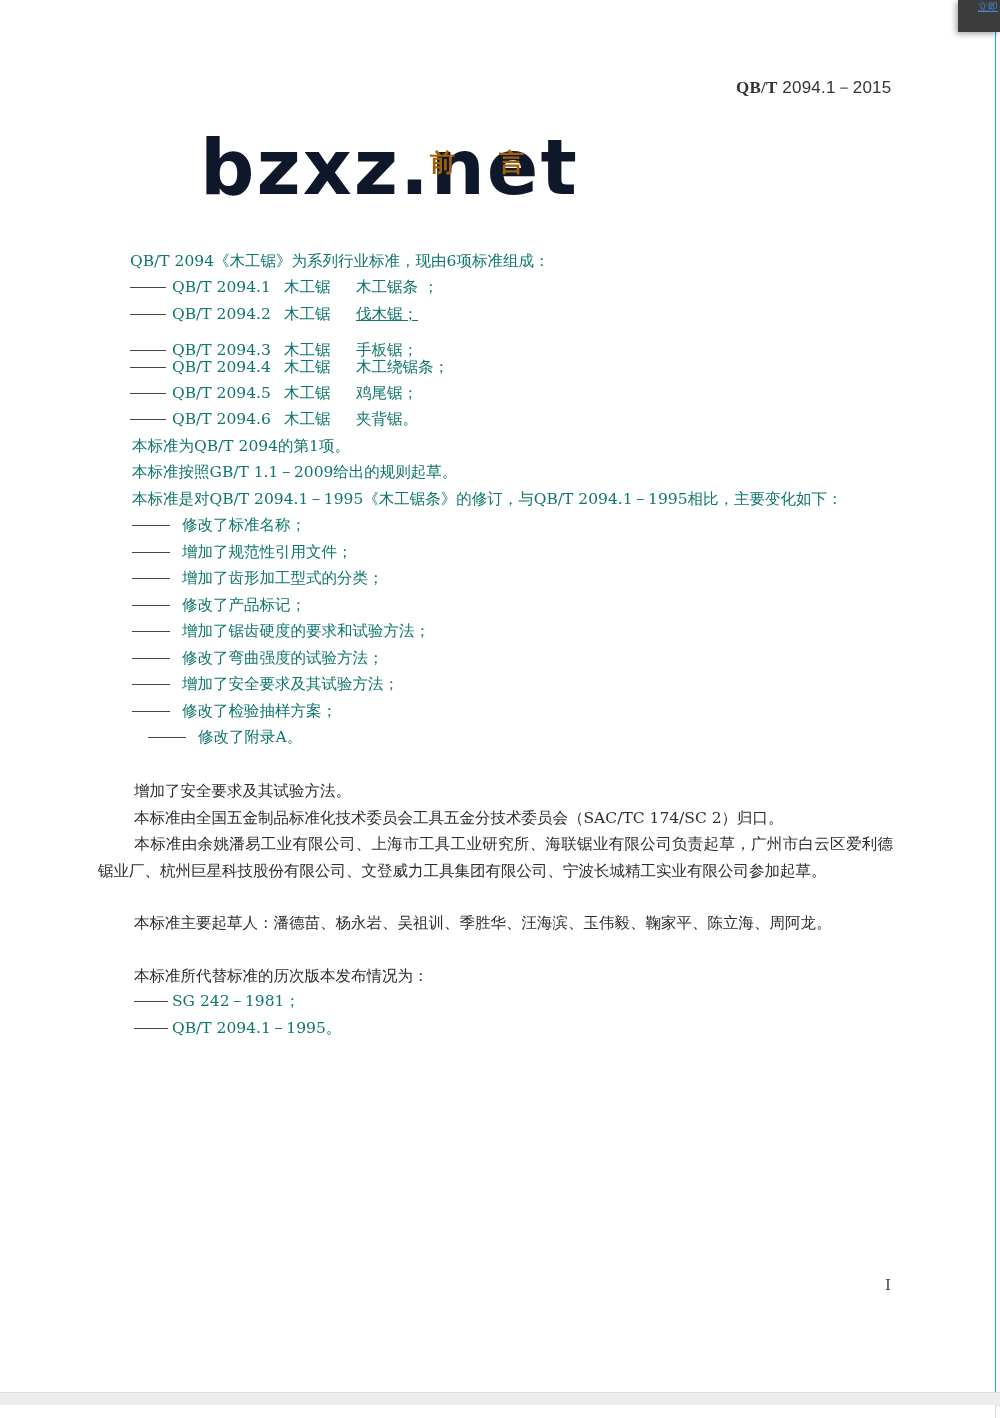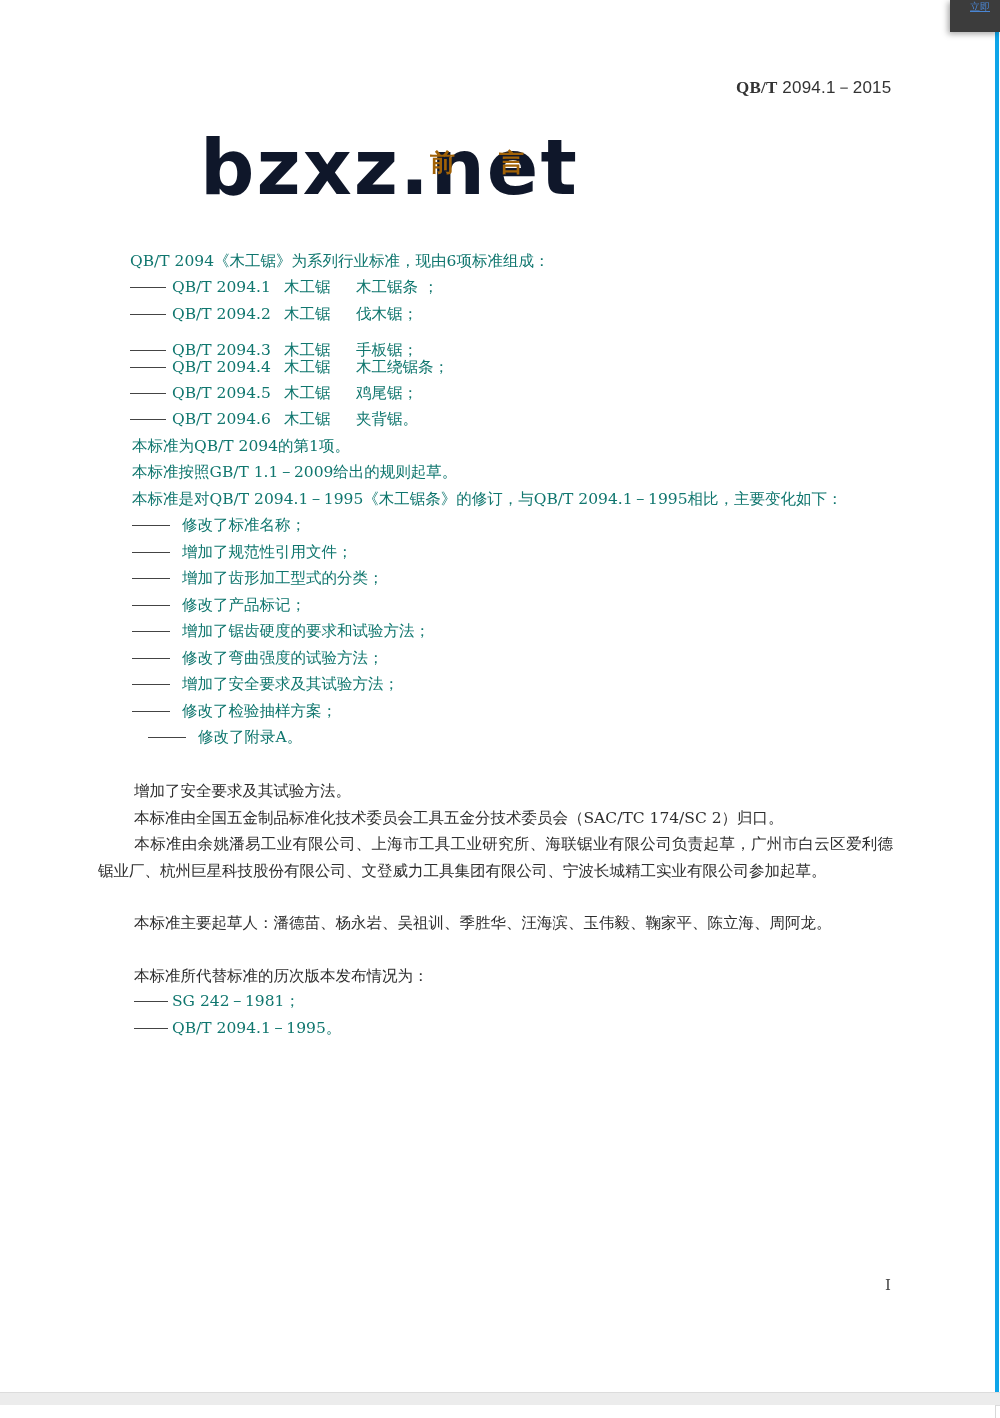--- a/index.html
+++ b/index.html
@@ -5,28 +5,27 @@
     html, body { margin: 0; padding: 0; }
     body {
       width: 1000px; height: 1418px; position: relative; overflow: hidden;
       background: #ffffff;
       font-family: "DejaVu Serif", "Liberation Serif", serif;
       color: #2b2b2b;
     }
     .page {
       position: absolute; left: 0; top: 0; width: 995px; height: 1392px;
       background: #ffffff;
-      border-right: 4px solid #0ea5e9;
+      border-right: 1px solid #0ea5e9;
     }
     .corner-widget {
       position: absolute; right: 0; top: 0; width: 42px; height: 32px;
       background: #3c3c3c;
       box-shadow: -2px 2px 6px rgba(0,0,0,0.35);
       overflow: hidden;
-      padding-left: 8px;
     }
     .corner-widget span {
       position: absolute; left: 20px; top: 0px;
       font-family: "DejaVu Sans", sans-serif; font-size: 10px;
       color: #4a86d4; text-decoration: underline; white-space: nowrap;
     }
     .doc-code {
       position: absolute; left: 736px; top: 76px;
       font-family: "Liberation Sans", sans-serif; font-size: 17px; color: #333;
       letter-spacing: 0.2px;
@@ -65,21 +64,21 @@
 <div class="page">
 
   <div class="doc-code"><b>QB/T</b><span> 2094.1－2015</span></div>
 
   <div class="watermark">bzxz.net</div>
   <div class="title">前言</div>
 
   <div class="line" style="left:130px; top:251px;">QB/T 2094《木工锯》为系列行业标准，现由6项标准组成：</div>
 
   <div class="line" style="left:130px; top:277px;"><span class="dash"></span><span class="col2">QB/T 2094.1</span><span class="col3">木工锯</span><span>木工锯条 ；</span></div>
-  <div class="line" style="left:130px; top:304px;"><span class="dash"></span><span class="col2">QB/T 2094.2</span><span class="col3">木工锯</span><span>伐木锯；</span></div>
+  <div class="line" style="left:130px; top:304px;text-decoration:underline;"><span class="dash"></span><span class="col2">QB/T 2094.2</span><span class="col3">木工锯</span><span>伐木锯；</span></div>
   <div class="line" style="left:130px; top:340px;"><span class="dash"></span><span class="col2">QB/T 2094.3</span><span class="col3">木工锯</span><span>手板锯；</span></div>
   <div class="line" style="left:130px; top:357px;"><span class="dash"></span><span class="col2">QB/T 2094.4</span><span class="col3">木工锯</span><span>木工绕锯条；</span></div>
   <div class="line" style="left:130px; top:383px;"><span class="dash"></span><span class="col2">QB/T 2094.5</span><span class="col3">木工锯</span><span>鸡尾锯；</span></div>
   <div class="line" style="left:130px; top:409px;"><span class="dash"></span><span class="col2">QB/T 2094.6</span><span class="col3">木工锯</span><span>夹背锯。</span></div>
 
   <div class="line" style="left:132px; top:436px;">本标准为QB/T 2094的第1项。</div>
   <div class="line" style="left:132px; top:462px;">本标准按照GB/T 1.1－2009给出的规则起草。</div>
   <div class="line" style="left:132px; top:489px;">本标准是对QB/T 2094.1－1995《木工锯条》的修订，与QB/T 2094.1－1995相比，主要变化如下：</div>
 
   <div class="line" style="left:132px; top:515px;"><span class="dash long"></span><span>修改了标准名称；</span></div>

